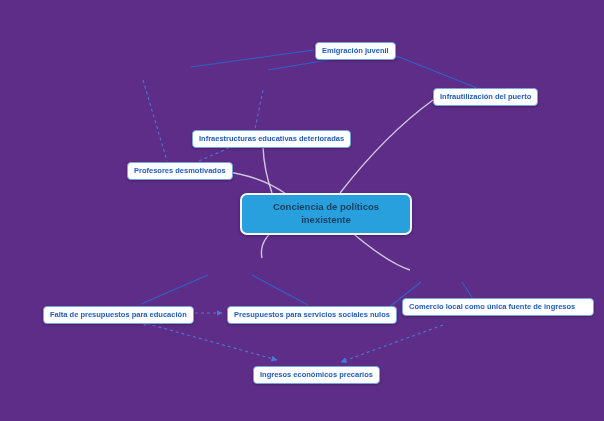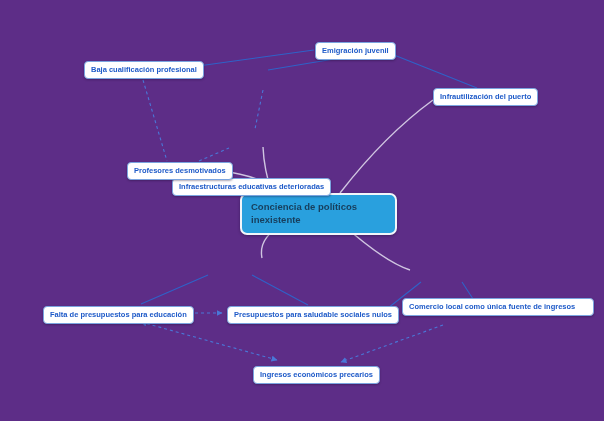--- a/index.html
+++ b/index.html
@@ -53,23 +53,22 @@
       <path d="M252,275 L308,305" class="edge-solid"></path>
       <path d="M421,282 L383,312" class="edge-solid" marker-end="url(#arrow)"></path>
       <path d="M462,282 L473,299" class="edge-solid"></path>
       <path d="M143,80 L167,161" class="edge-dashed"></path>
       <path d="M263,90 L255,129" class="edge-dashed"></path>
       <path d="M199,161 L229,148" class="edge-dashed"></path>
       <path d="M183,313 L222,313" class="edge-dashed" marker-end="url(#arrow)"></path>
       <path d="M141,322 L277,360" class="edge-dashed" marker-end="url(#arrow)" marker-start="url(#arrow)"></path>
       <path d="M443,325 L341,362" class="edge-dashed" marker-end="url(#arrow)"></path>
     </svg>
-<div class="node root wrap" style="left: 240px; top: 193px; width: 157px;"><span>Conciencia de políticos inexistente</span></div>
-    <div class="node" style="left: 84px; top: 61px;"><span>Baja cualificación profesional</span></div>
+<div class="node root wrap" style="left: 240px; top: 193px; width: 172px; text-align: center;"><span>Conciencia de políticos inexistente</span></div>
     <div class="node" style="left: 315px; top: 42px;"><span>Emigración juvenil</span></div>
     <div class="node" style="left: 433px; top: 88px; text-align: center;"><span>Infrautilización del puerto</span></div>
-    <div class="node" style="left: 172px; top: 130px; margin-top: 48px;"><span>Infraestructuras educativas deterioradas</span></div>
+    <div class="node" style="left: 192px; top: 130px;"><span>Infraestructuras educativas deterioradas</span></div>
     <div class="node" style="left: 127px; top: 162px;"><span>Profesores desmotivados</span></div>
     <div class="node" style="left: 43px; top: 306px; text-align: right;"><span>Falta de presupuestos para educación</span></div>
-    <div class="node" style="left: 227px; top: 306px;"><span>Presupuestos para saludable sociales nulos</span></div>
+    <div class="node" style="left: 227px; top: 306px;"><span>Presupuestos para servicios sociales nulos</span></div>
     <div class="node wrap" style="left: 402px; top: 298px; width: 192px;"><span>Comercio local como única fuente de ingresos</span></div>
     <div class="node" style="left: 253px; top: 366px;"><span>Ingresos económicos precarios</span></div>
   </div>
 
 </body></html>

